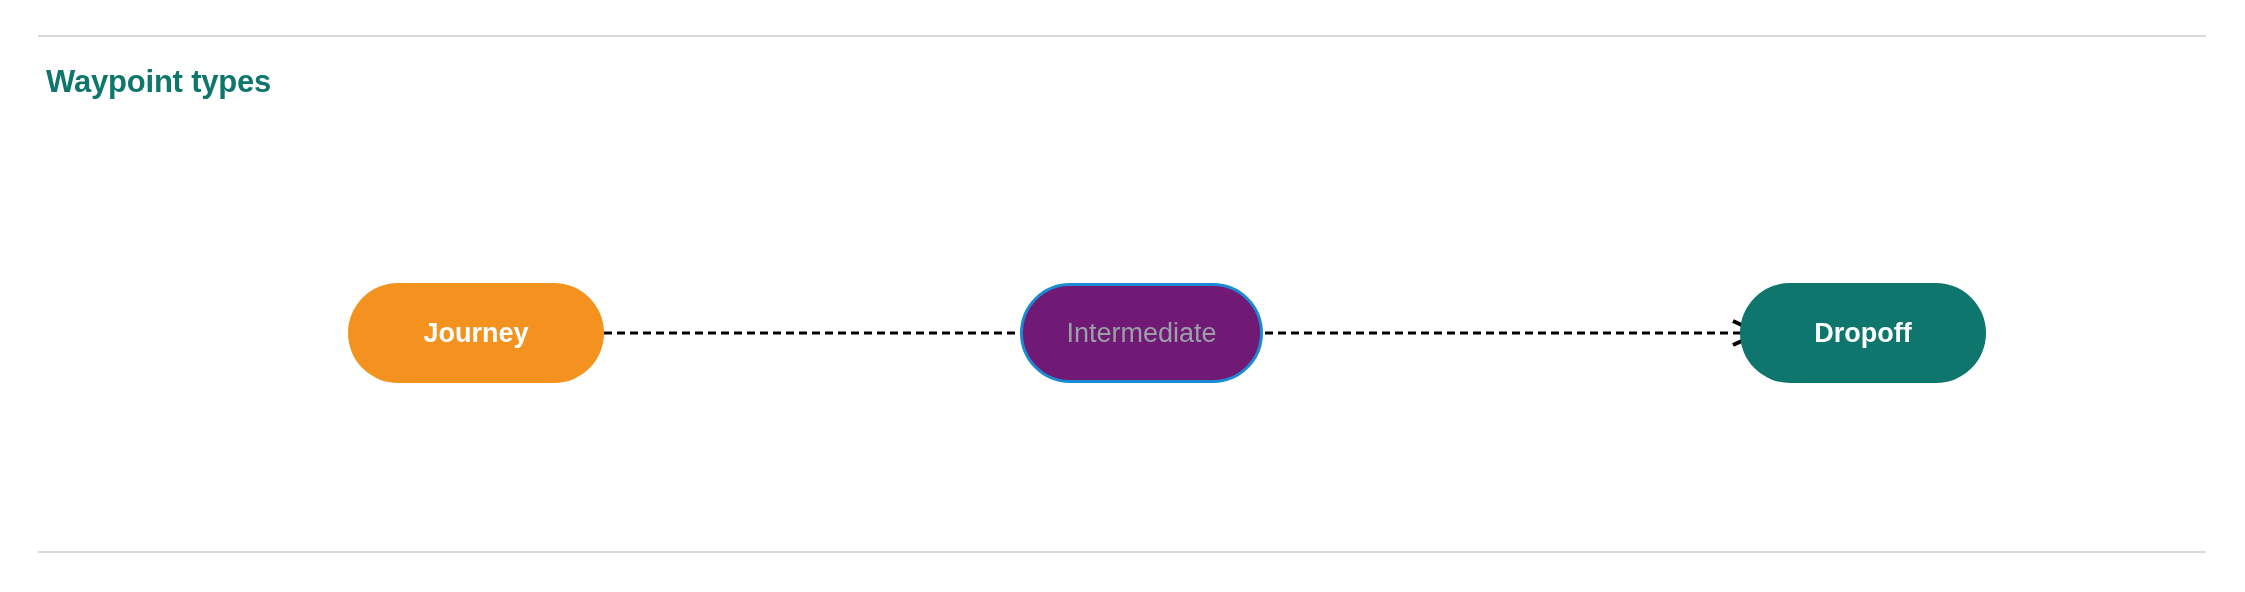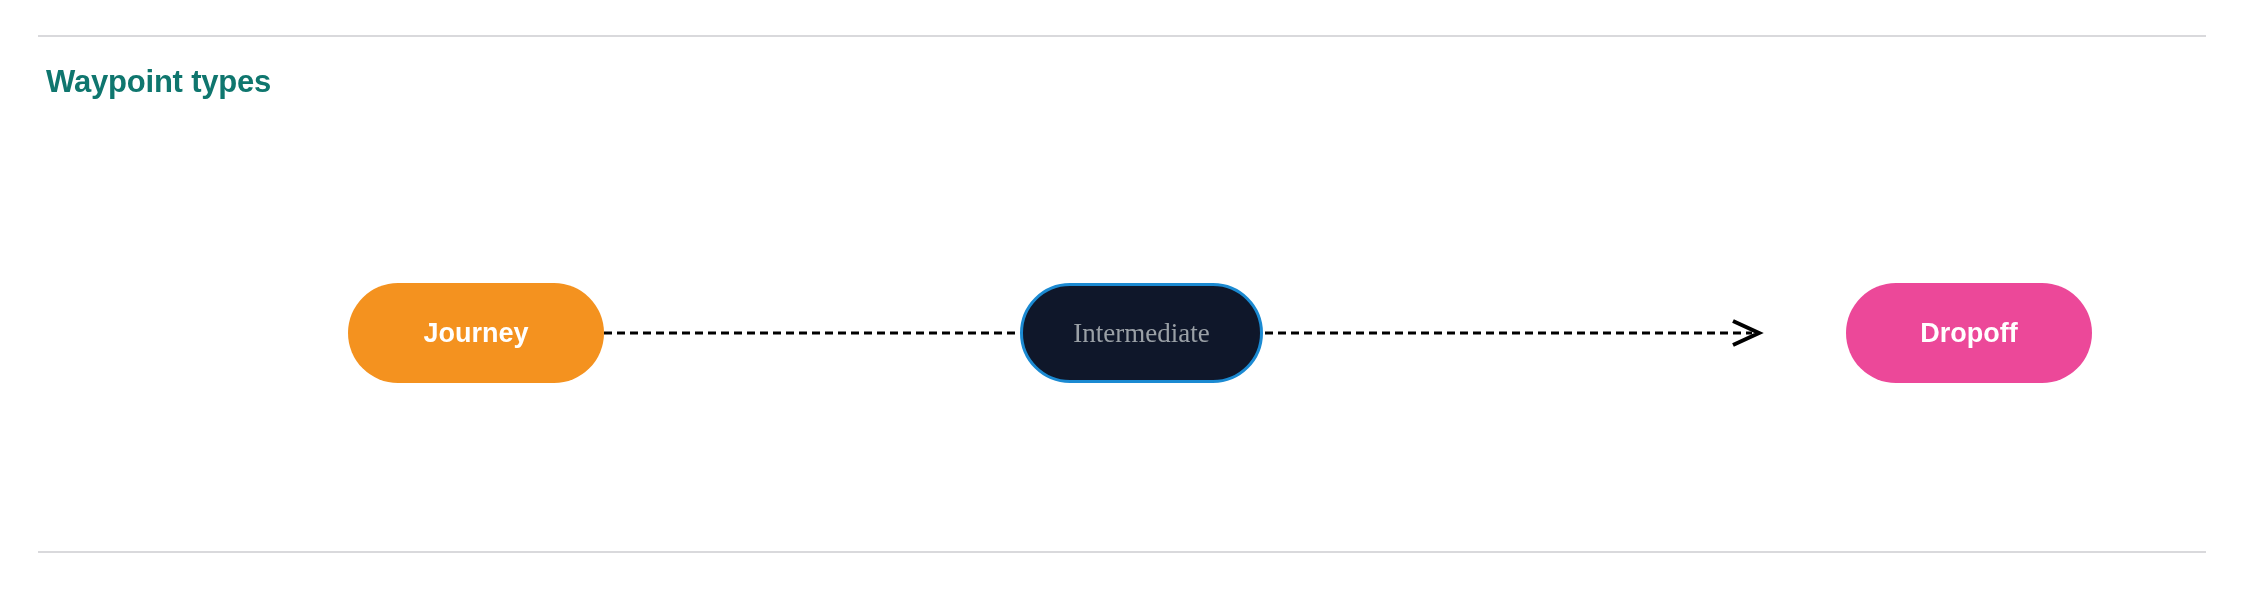--- a/index.html
+++ b/index.html
@@ -96,31 +96,30 @@
     left: 348px;
     width: 256px;
     background: #f4921f;
     color: #ffffff;
     font-weight: bold;
   }
 
   .node-intermediate {
     left: 1020px;
     width: 243px;
-    background: #0f172a;
+    background: #701a75;
     border: 3px solid #1b8ad2;
     color: #9aa0a6;
     font-weight: normal;
-    font-family: Liberation Serif, serif;
   }
 
   .node-dropoff {
-    left: 1846px;
+    left: 1740px;
     width: 246px;
-    background: #ec4899;
+    background: #0f766e;
     color: #ffffff;
     font-weight: bold;
   }
 </style>
 </head>
 <body>
 
 <div class="section">
 
   <div class="rule rule-top"></div>

